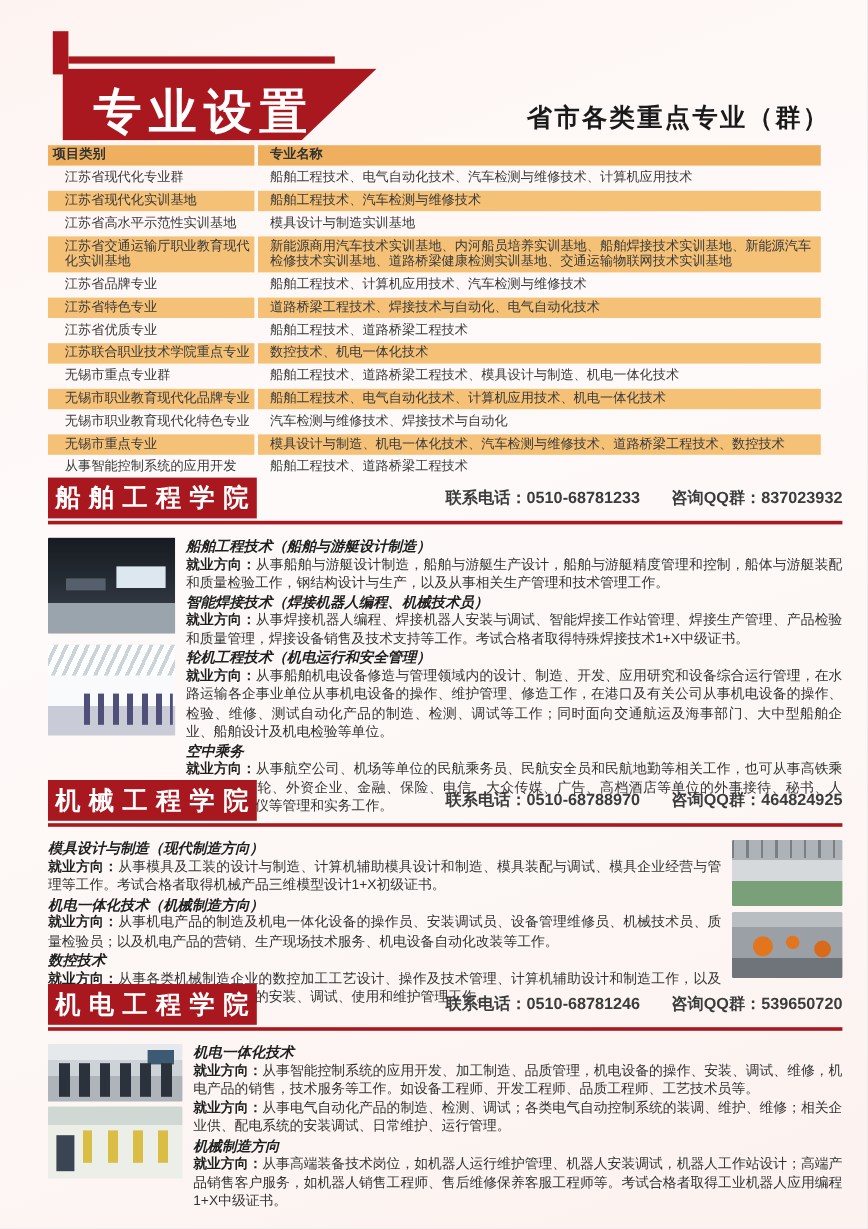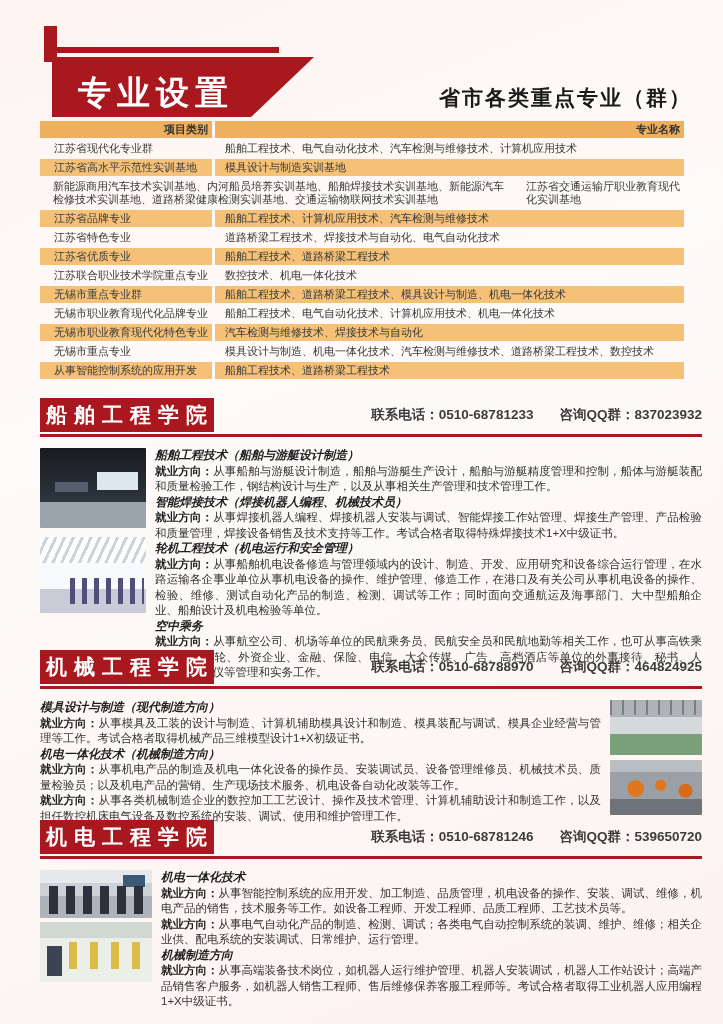--- a/index.html
+++ b/index.html
@@ -11,29 +11,29 @@
     color:#333; overflow:hidden;
   }
   
   .top-bar-v { position:absolute; left:44px; top:26px; width:13px; height:36px; background:#a8181e; }
   .top-bar-h { position:absolute; left:57px; top:47px; width:222px; height:6px; background:#a8181e; }
   .title-banner {
     position:absolute; left:52px; top:57px; width:262px; height:60px;
     background:#a8181e; clip-path:polygon(0 0,100% 0,76% 100%,0 100%);
     display:flex; align-items:center; padding-left:26px;
   }
-  .title-banner span { color:#fff; font-size:33px; font-weight:bold; letter-spacing:6px;margin-top:12px; }
+  .title-banner span { color:#fff; font-size:40px; font-weight:bold; letter-spacing:6px;margin-top:12px; }
   .page-subtitle {
     position:absolute; right:31px; top:84px; font-size:21px; font-weight:bold;
     color:#1a1a1a; letter-spacing:2px;
   }
   
   .majors-table { position:absolute; left:40px; top:121px; width:644px; font-size:11px; line-height:13px; }
   .t-row { display:flex; margin-bottom:2px; }
-  .t-head .cell { background:#eeb05e; font-weight:bold; justify-content:center; text-align:right; }
+  .t-head .cell { background:#eeb05e; font-weight:bold; justify-content:center; text-align:left; }
   .cell { display:flex; flex-direction:column; justify-content:center; padding:2px 4px; min-height:15px; }
   .c1 { width:172px; padding-left:14px; }
   .c2 { flex:1; margin-left:3px; padding-left:10px; }
   .t-head .c1 { padding-left:4px; }
   .t-body .t-row:nth-of-type(even) .cell { background:#f4c177; }
   .t-body .cell { color:#3a3a3a; }
   
   .sec { position:absolute; left:40px; width:662px; }
   .sec-head { display:flex; align-items:center; gap:15px; width:662px;justify-content:space-between; }
   .sec-title {
@@ -102,26 +102,30 @@
     <div class="t-row t-head">
       <div class="cell c1">项目类别</div>
       <div class="cell c2">专业名称</div>
     </div>
     <div class="t-body">
       <div class="t-row">
           <div class="cell c1">江苏省现代化专业群</div>
           <div class="cell c2">船舶工程技术、电气自动化技术、汽车检测与维修技术、计算机应用技术</div>
         </div>
       <div class="t-row">
+          <div class="cell c1">江苏省现代化实训基地</div>
+          <div class="cell c2">船舶工程技术、汽车检测与维修技术</div>
+        </div>
+      <div class="t-row">
           <div class="cell c1">江苏省高水平示范性实训基地</div>
           <div class="cell c2">模具设计与制造实训基地</div>
         </div>
       <div class="t-row">
+          <div class="cell c1">江苏省交通运输厅职业教育现代化实训基地</div>
           <div class="cell c2">新能源商用汽车技术实训基地、内河船员培养实训基地、船舶焊接技术实训基地、新能源汽车检修技术实训基地、道路桥梁健康检测实训基地、交通运输物联网技术实训基地</div>
-          <div class="cell c1">江苏省交通运输厅职业教育现代化实训基地</div>
         </div>
       <div class="t-row">
           <div class="cell c1">江苏省品牌专业</div>
           <div class="cell c2">船舶工程技术、计算机应用技术、汽车检测与维修技术</div>
         </div>
       <div class="t-row">
           <div class="cell c1">江苏省特色专业</div>
           <div class="cell c2">道路桥梁工程技术、焊接技术与自动化、电气自动化技术</div>
         </div>
       <div class="t-row">
@@ -190,20 +194,21 @@
         <span>咨询QQ群：464824925</span>
       </div>
     </div>
     <div class="sec-rule"></div>
     <div class="sec-body">
       <div class="sp-col">
         <div class="sp-title">模具设计与制造（现代制造方向）</div>
         <div class="sp-text"><b>就业方向：</b><span>从事模具及工装的设计与制造、计算机辅助模具设计和制造、模具装配与调试、模具企业经营与管理等工作。考试合格者取得机械产品三维模型设计1+X初级证书。</span></div>
         <div class="sp-title">机电一体化技术（机械制造方向）</div>
         <div class="sp-text"><b>就业方向：</b><span>从事机电产品的制造及机电一体化设备的操作员、安装调试员、设备管理维修员、机械技术员、质量检验员；以及机电产品的营销、生产现场技术服务、机电设备自动化改装等工作。</span></div>
+        <div class="sp-title">数控技术</div>
         <div class="sp-text"><b>就业方向：</b><span>从事各类机械制造企业的数控加工工艺设计、操作及技术管理、计算机辅助设计和制造工作，以及担任数控机床电气设备及数控系统的安装、调试、使用和维护管理工作。</span></div>
       </div>
       <div class="photos">
         <div class="photo ph-workshop"></div>
         <div class="photo ph-robots"></div>
       </div>
     </div>
   </div>
 
   <div class="sec sec3">

